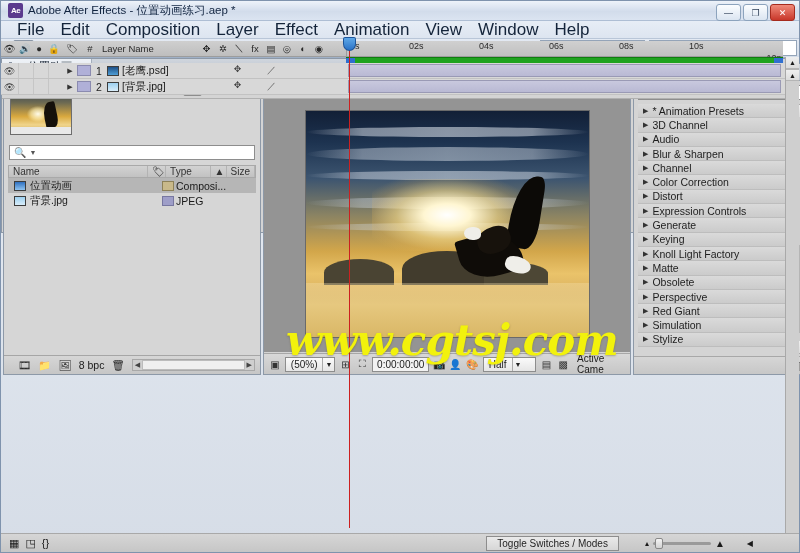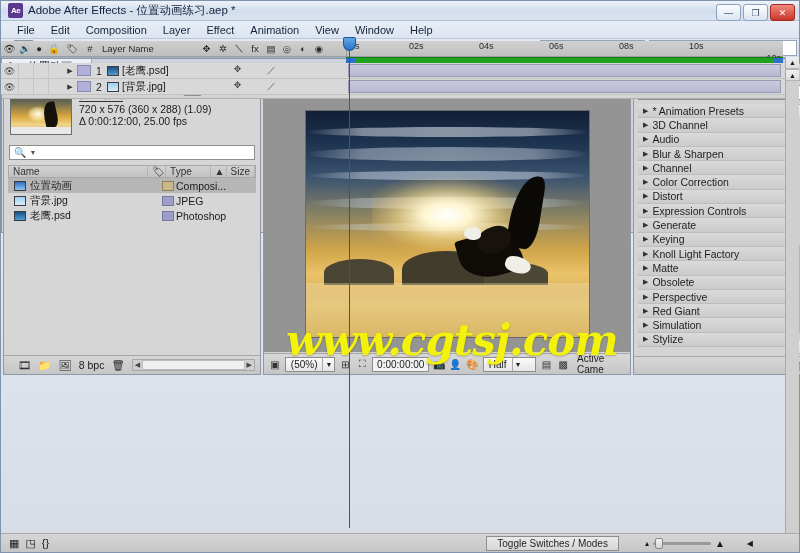--- a/index.html
+++ b/index.html
@@ -23,21 +23,21 @@
   .title-text { font-size:11.5px; color:#10233f; }
   .wbtns { position:absolute; right:4px; top:3px; display:flex; gap:2px; }
   .wbtn { width:25px; height:17px; border:1px solid #8ca3bd; border-radius:3px;
     background:linear-gradient(#fbfdff,#dbe5f1); display:flex;
     align-items:center; justify-content:center; font-size:9px; color:#2b3d55; }
   .wbtn.close { background:linear-gradient(#f08a7a,#c8372a); border-color:#a52a1d; color:#fff; }
 
   
   .menubar { height:18px; display:flex; align-items:center; padding-left:8px;
     background:linear-gradient(#e7edf6,#dde5f0); border-bottom:1px solid #b9c6d8; }
-  .menubar span { padding:0 8px; font-size:11px; color:#14243a; }
+  .menubar span { padding:0 8px; font-size:17px; color:#14243a; }
 
   
   .toolbar { height:19px; display:flex; align-items:center;
     background:linear-gradient(#e4eaf3,#d4dde9); border-bottom:1px solid #9fb0c6;
     padding-left:3px; position:relative; }
   .tbtn { width:21px; height:17px; display:flex; align-items:center;
     justify-content:center; font-size:11px; color:#2b2b2b; }
   .tbtn.active { background:linear-gradient(#c9d2de,#aeb9c8);
     border:1px solid #8a96a6; border-radius:2px; }
   .tsep { width:1px; height:14px; background:#a9b5c4; margin:0 4px; }
@@ -312,26 +312,20 @@
       </div>
     </div>
 
     <div class="proj-head">
       <div class="thumb">
         <div class="sky"></div>
         <div class="sun"></div>
         <div class="wing"></div>
         <div class="strip"></div>
       </div>
-      <div class="proj-meta">
-        <div><span class="proj-title">位置动画</span>
-             <span style="font-size:7px;">▼</span></div>
-        <div>720 x 576  (360 x 288) (1.09)</div>
-        <div>Δ 0:00:12:00, 25.00 fps</div>
-      </div>
     </div>
 
     <div class="searchbar">
       <span>🔍</span>
       <span style="font-size:7px;">▼</span>
       <span></span>
     </div>
 
     <div class="collist-head">
       <div class="ch" style="width:152px;">Name</div>
@@ -345,26 +339,20 @@
       <div class="filerow sel">
         <span class="fic" style="background:linear-gradient(#2e6fbf,#8fc3f0);"></span>
         <span>位置动画</span>
         <span style="position:absolute; left:172px;">Composi...</span>
         <span style="position:absolute; left:158px; width:12px; height:10px; background:#c9b98a; border:1px solid #8d8158;"></span>
       </div>
       <div class="filerow">
         <span class="fic" style="background:linear-gradient(#9dd0f0,#d8ecf9);"></span>
         <span>背景.jpg</span>
         <span style="position:absolute; left:172px;">JPEG</span>
-        <span style="position:absolute; left:158px; width:12px; height:10px; background:#9e9ec8; border:1px solid #7777a0;"></span>
-      </div>
-      <div class="filerow">
-        <span class="fic" style="background:linear-gradient(#1d4f86,#4f9ed6);"></span>
-        <span>老鹰.psd</span>
-        <span style="position:absolute; left:172px;">Photoshop</span>
         <span style="position:absolute; left:158px; width:12px; height:10px; background:#9e9ec8; border:1px solid #7777a0;"></span>
       </div>
     </div>
 
     <div class="proj-foot">
       <span>🎞</span>
       <span>📁</span>
       <span>🖼</span>
       <span>8 bpc</span>
       <span>🗑</span>

